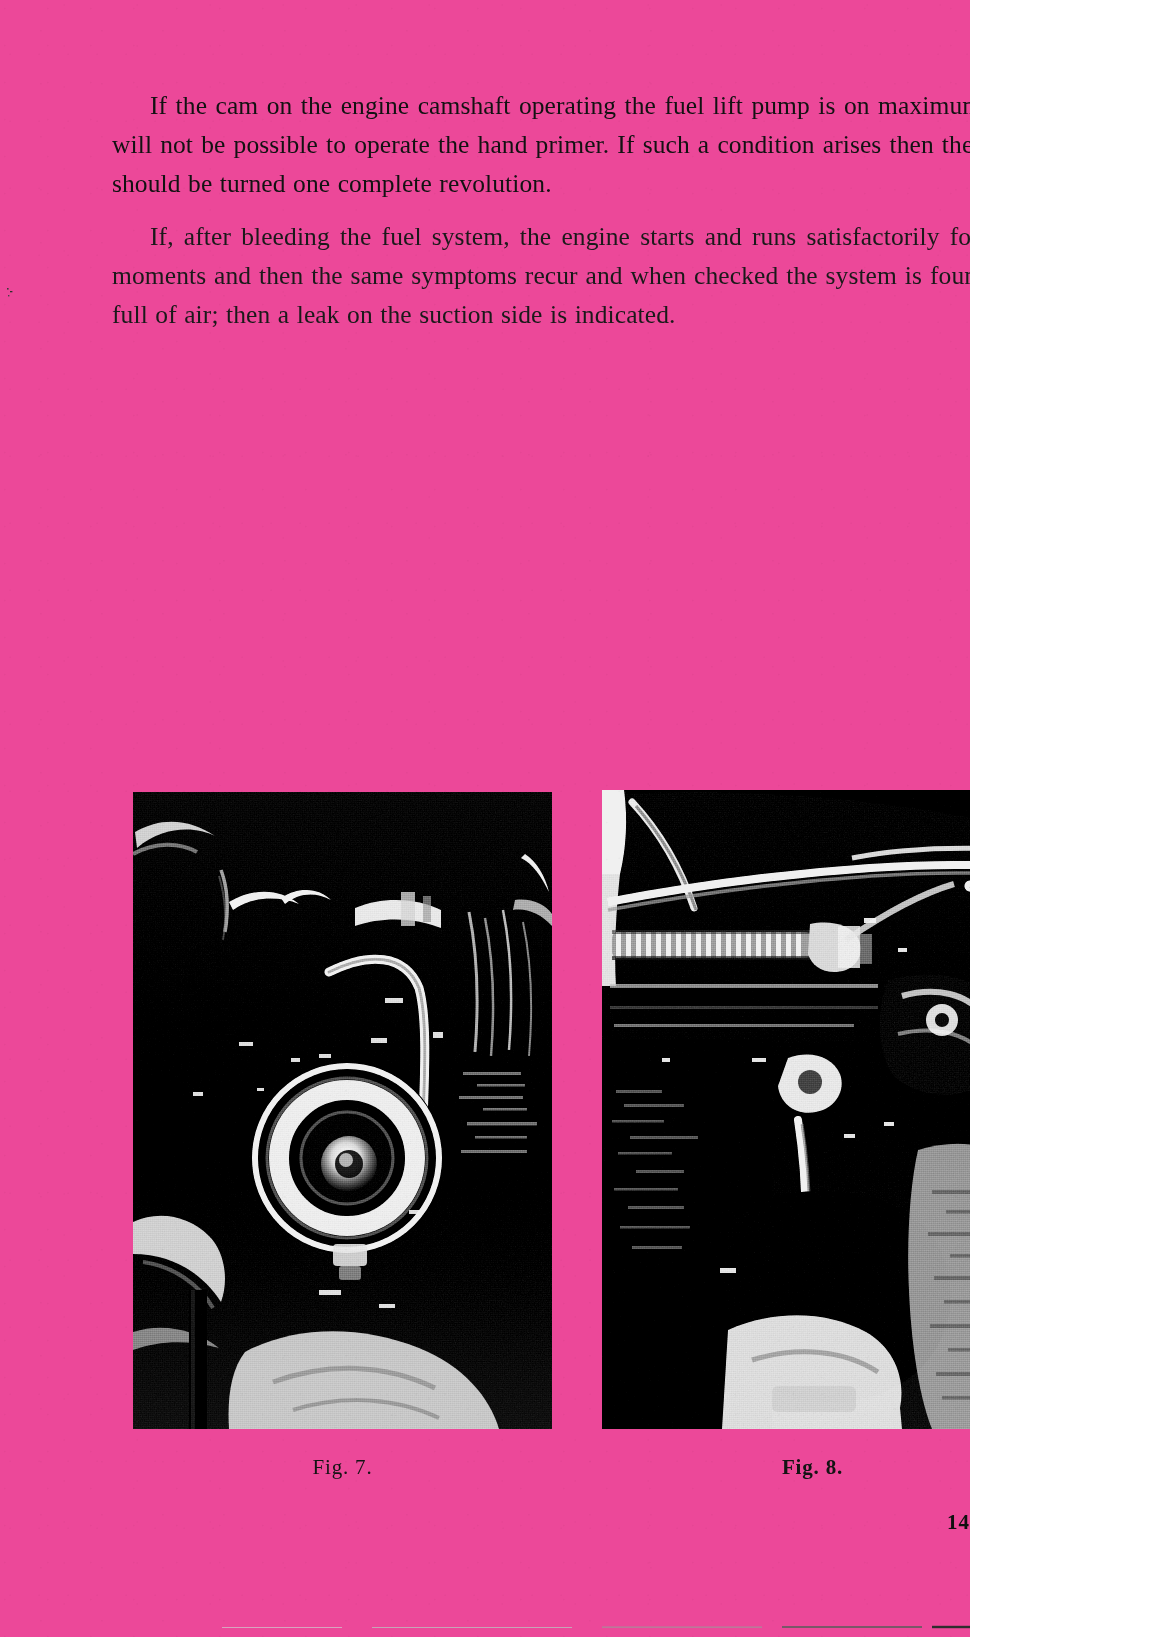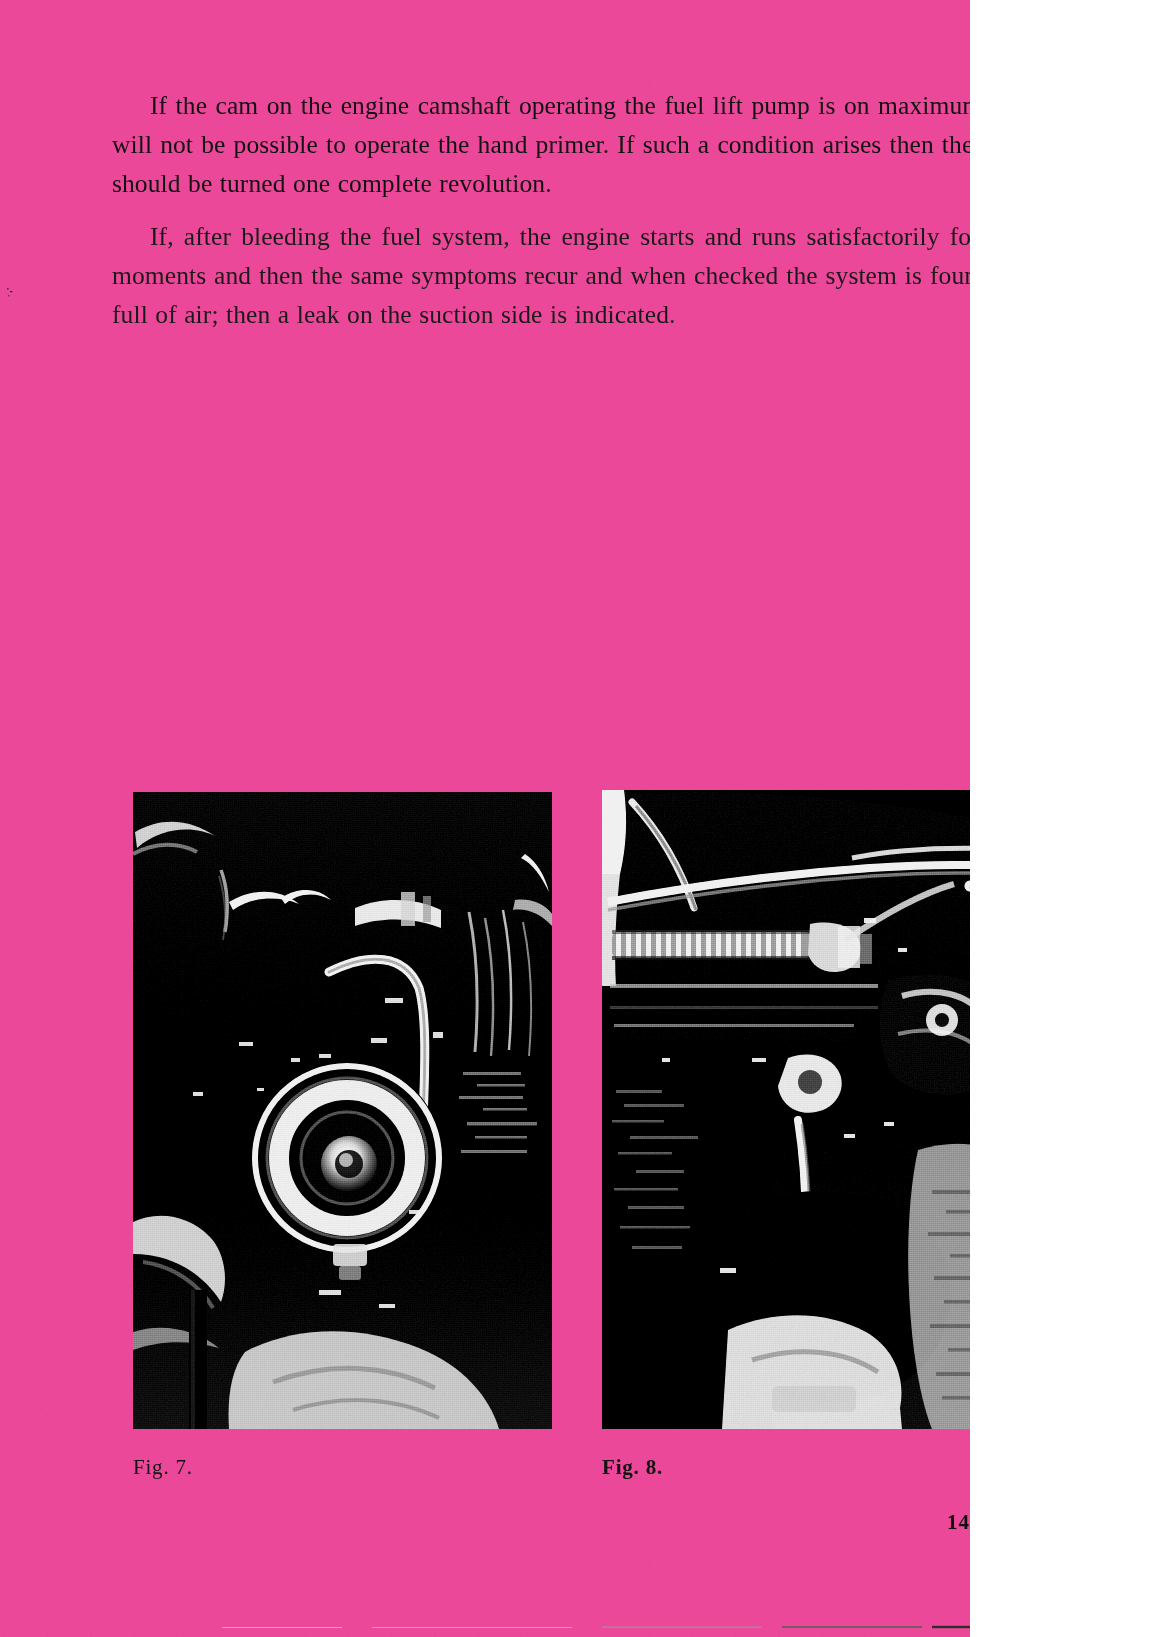--- a/index.html
+++ b/index.html
@@ -76,21 +76,21 @@
   .photo {
     position: relative;
     overflow: hidden;
     background: #0a0a0a;
     filter: contrast(1.32) brightness(0.94);
   }
   .photo svg {
     display: block;
   }
   .caption {
-    text-align: left;
+    text-align: center;
     font-size: 21px;
     color: #141414;
     letter-spacing: 0.8px;
     margin-top: 26px;
     font-family: "Liberation Serif", "DejaVu Serif", serif;
   }
   .caption.bold { font-weight: bold; }
 
   
   .halftone {

